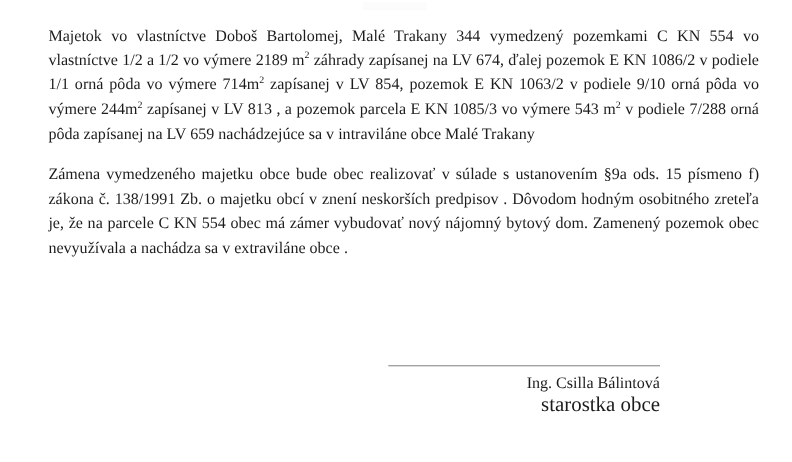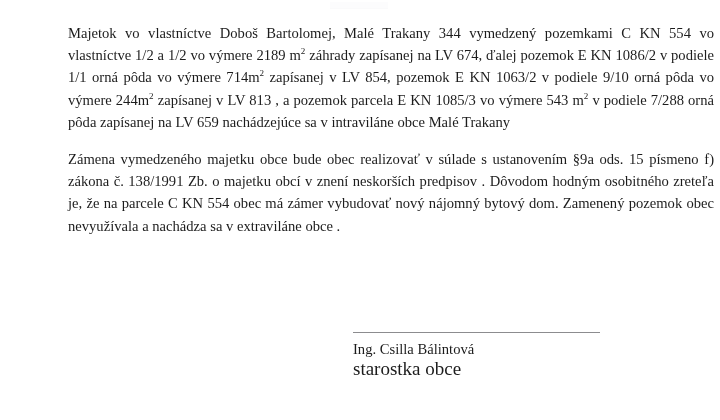--- a/index.html
+++ b/index.html
@@ -27,21 +27,21 @@
     border-bottom: 1px solid #fafafb;
   }
 
   .page {
     position: absolute;
     top: 0;
     left: 0;
     width: 720px;
     height: 324px;
     box-sizing: border-box;
-    padding: 22px 30px 0 68px;
+    padding: 22px 30px 0 44px;
   }
 
   .body-paragraph {
     text-align: justify;
     text-justify: inter-word;
     font-size: 14.6px;
     line-height: 22.2px;
     margin: 0;
     width: 646px;
     color: #1c1c1c;
@@ -55,21 +55,21 @@
     font-size: 0.62em;
     vertical-align: super;
     line-height: 0;
   }
 
   .signature-block {
     position: absolute;
     left: 353px;
     top: 332px;
     width: 247px;
-    text-align: left;
+    text-align: right;
   }
 
   .signature-rule {
     width: 247px;
     height: 0;
     border-top: 1.4px solid #8c8c8f;
     margin: 0 0 6px 0;
   }
 
   .signature-name {

